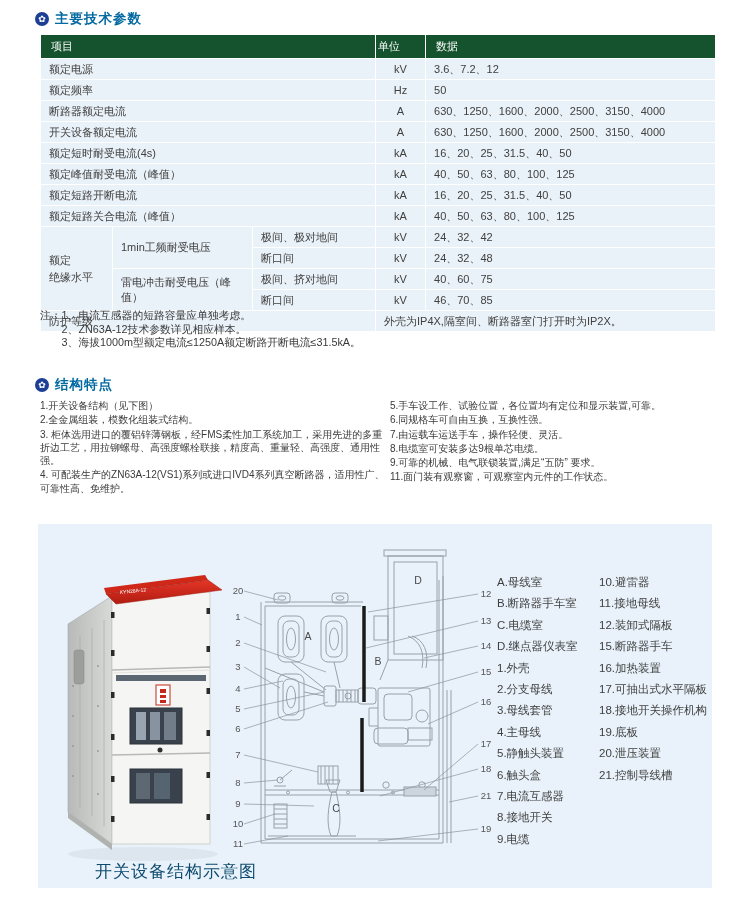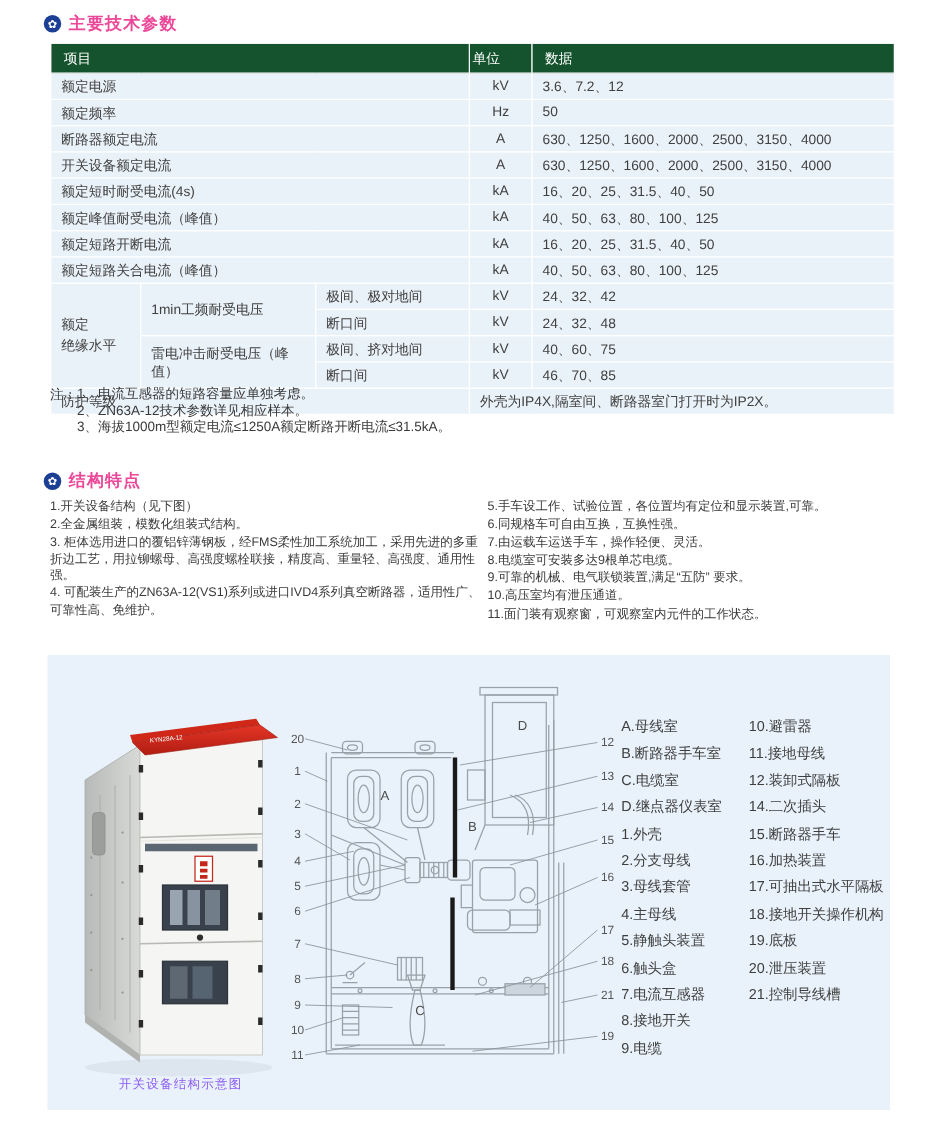--- a/index.html
+++ b/index.html
@@ -3,21 +3,21 @@
 <meta charset="utf-8">
 <style>
   html,body{margin:0;padding:0;background:#fff;}
   body{font-family:"Liberation Sans","DejaVu Sans",sans-serif;}
   #page{position:relative;width:750px;height:900px;background:#fff;overflow:hidden;}
 
   
   .sec-head{position:absolute;left:35px;display:flex;align-items:center;gap:6px;}
   .sec-icon{width:14px;height:14px;border-radius:50%;background:#1d3e95;color:#fff;
             font-size:9px;line-height:14px;text-align:center;flex:0 0 14px;}
-  .sec-title{color:#ec4899;font-weight:bold;font-size:13.5px;letter-spacing:1px;}
+  .sec-title{color:#0369a1;font-weight:bold;font-size:13.5px;letter-spacing:1px;}
 
   
   #tech-table{position:absolute;left:40px;top:34px;width:675px;border-collapse:collapse;table-layout:fixed;}
   #tech-table th{background:#14532d;color:#fff;font-weight:normal;font-size:11px;
                  text-align:left;padding:4px 10px;border:1px solid #fff;height:13px;}
   #tech-table th.unit{text-align:left;padding:4px 2px;}
   #tech-table td{background:#eaf2f9;color:#404040;font-size:11px;padding:2.5px 8px;
                  border:1px solid #fff;height:13px;}
   #tech-table td.unit{text-align:center;padding:2.5px 2px;margin-top:20px;}
   #tech-table td.grp{white-space:pre-line;line-height:1.5;}
@@ -34,21 +34,21 @@
   .feature-item{margin:0 0 1px 0;}
 
   
   #panel{position:absolute;left:38px;top:524px;width:674px;height:364px;background:#e9f2fa;}
   #cabinet-art{position:absolute;left:58px;top:566px;}
   #xsection{position:absolute;left:228px;top:540px;}
   .legend-col{position:absolute;top:572px;font-size:11.5px;color:#3f3f3f;}
   #legend-1{left:497px;width:100px;}
   #legend-2{left:599px;width:142px;}
   .legend-item{height:21.4px;line-height:21.4px;white-space:nowrap;}
-  #diagram-caption{position:absolute;left:95px;top:860px;font-size:10px;color:#8b5cf6;letter-spacing:1px;}
+  #diagram-caption{position:absolute;left:95px;top:860px;font-size:17px;color:#0c4a6e;letter-spacing:1px;}
 
   svg text{font-family:"Liberation Sans","DejaVu Sans",sans-serif;}
   .callout{font-size:9.5px;fill:#555;}
   .comp-letter{font-size:10.5px;fill:#4a4a4a;}
 </style>
 </head>
 <body>
 
 <div id="page">
 
@@ -161,21 +161,20 @@
       <div class="feature-item">2.全金属组装，模数化组装式结构。</div>
       <div class="feature-item">3. 柜体选用进口的覆铝锌薄钢板，经FMS柔性加工系统加工，采用先进的多重折边工艺，用拉铆螺母、高强度螺栓联接，精度高、重量轻、高强度、通用性强。</div>
       <div class="feature-item">4. 可配装生产的ZN63A-12(VS1)系列或进口IVD4系列真空断路器，适用性广、可靠性高、免维护。</div>
     </div>
   <div id="feat-right" class="feat-col">
       <div class="feature-item">5.手车设工作、试验位置，各位置均有定位和显示装置,可靠。</div>
       <div class="feature-item">6.同规格车可自由互换，互换性强。</div>
       <div class="feature-item">7.由运载车运送手车，操作轻便、灵活。</div>
       <div class="feature-item">8.电缆室可安装多达9根单芯电缆。</div>
       <div class="feature-item">9.可靠的机械、电气联锁装置,满足“五防” 要求。</div>
-      <div class="feature-item">10.高压室均有泄压通道。</div>
       <div class="feature-item">11.面门装有观察窗，可观察室内元件的工作状态。</div>
     </div>
 
   <div id="panel"></div>
 
   <svg id="cabinet-art" width="185" height="305" viewBox="0 0 185 305">
     <defs>
       <linearGradient id="gSide" x1="0" y1="0" x2="1" y2="0">
         <stop offset="0" stop-color="#b7bab8"></stop>
           <stop offset="1" stop-color="#d8dad7"></stop>
@@ -379,21 +378,20 @@
       <div class="legend-item">5.静触头装置</div>
       <div class="legend-item">6.触头盒</div>
       <div class="legend-item">7.电流互感器</div>
       <div class="legend-item">8.接地开关</div>
       <div class="legend-item">9.电缆</div>
     </div>
   <div id="legend-2" class="legend-col">
       <div class="legend-item">10.避雷器</div>
       <div class="legend-item">11.接地母线</div>
       <div class="legend-item">12.装卸式隔板</div>
-      <div class="legend-item">14.二次插头</div>
       <div class="legend-item">15.断路器手车</div>
       <div class="legend-item">16.加热装置</div>
       <div class="legend-item">17.可抽出式水平隔板</div>
       <div class="legend-item">18.接地开关操作机构</div>
       <div class="legend-item">19.底板</div>
       <div class="legend-item">20.泄压装置</div>
       <div class="legend-item">21.控制导线槽</div>
     </div>
 
   <div id="diagram-caption">开关设备结构示意图</div>

